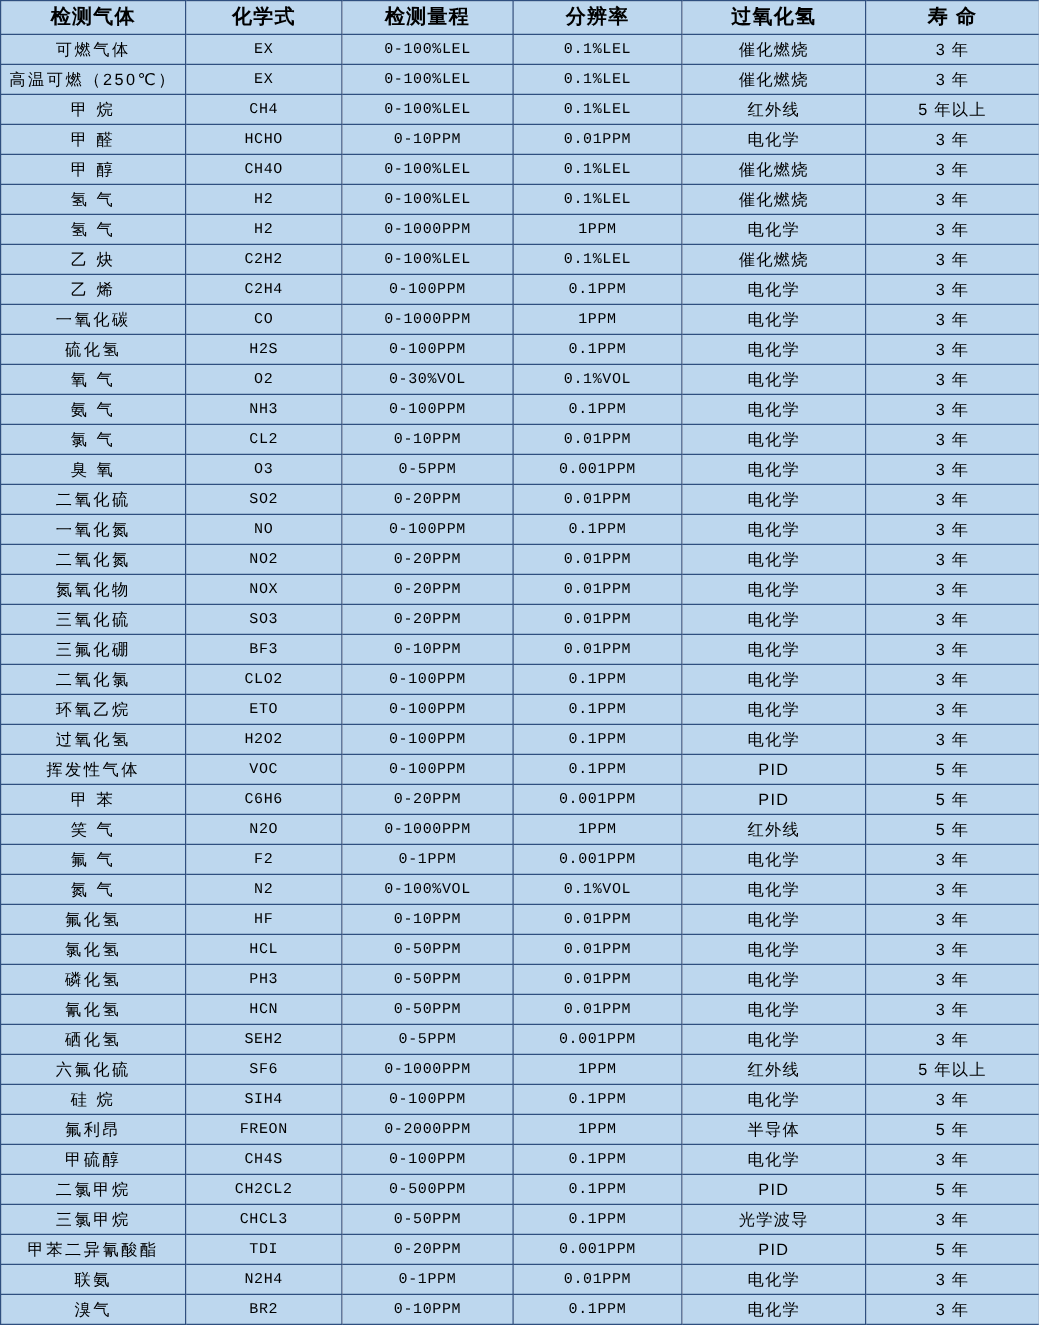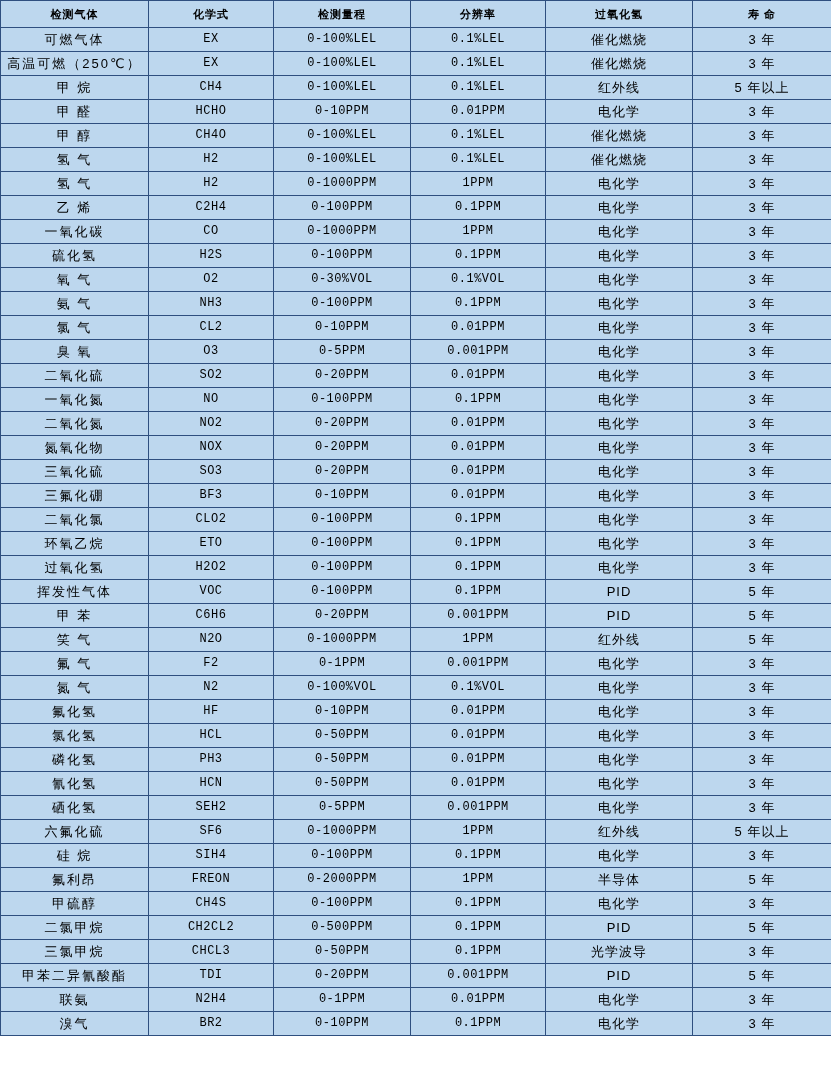--- a/index.html
+++ b/index.html
@@ -30,21 +30,21 @@
     vertical-align: middle;
     color: #000000;
     background: #bdd7ee;
     padding: 0;
     height: 23px;
     line-height: 23px;
     overflow: hidden;
     white-space: nowrap;
   }
   #gas-table thead th {
-    font-size: 11px;
+    font-size: 16px;
     font-weight: bold;
     height: 26px;
     line-height: 26px;
     letter-spacing: 1px;
   }
   #gas-table tbody td {
     font-size: 13px;
     font-weight: normal;
   }
   #gas-table tbody td.name {
@@ -135,20 +135,28 @@
       </tr>
       <tr>
         <td class="name">氢 气</td>
         <td class="formula">H2</td>
         <td class="range">0-1000PPM</td>
         <td class="res">1PPM</td>
         <td class="tech">电化学</td>
         <td class="life">3 年</td>
       </tr>
       <tr>
+        <td class="name">乙 炔</td>
+        <td class="formula">C2H2</td>
+        <td class="range">0-100%LEL</td>
+        <td class="res">0.1%LEL</td>
+        <td class="tech">催化燃烧</td>
+        <td class="life">3 年</td>
+      </tr>
+      <tr>
         <td class="name">乙 烯</td>
         <td class="formula">C2H4</td>
         <td class="range">0-100PPM</td>
         <td class="res">0.1PPM</td>
         <td class="tech">电化学</td>
         <td class="life">3 年</td>
       </tr>
       <tr>
         <td class="name">一氧化碳</td>
         <td class="formula">CO</td>

